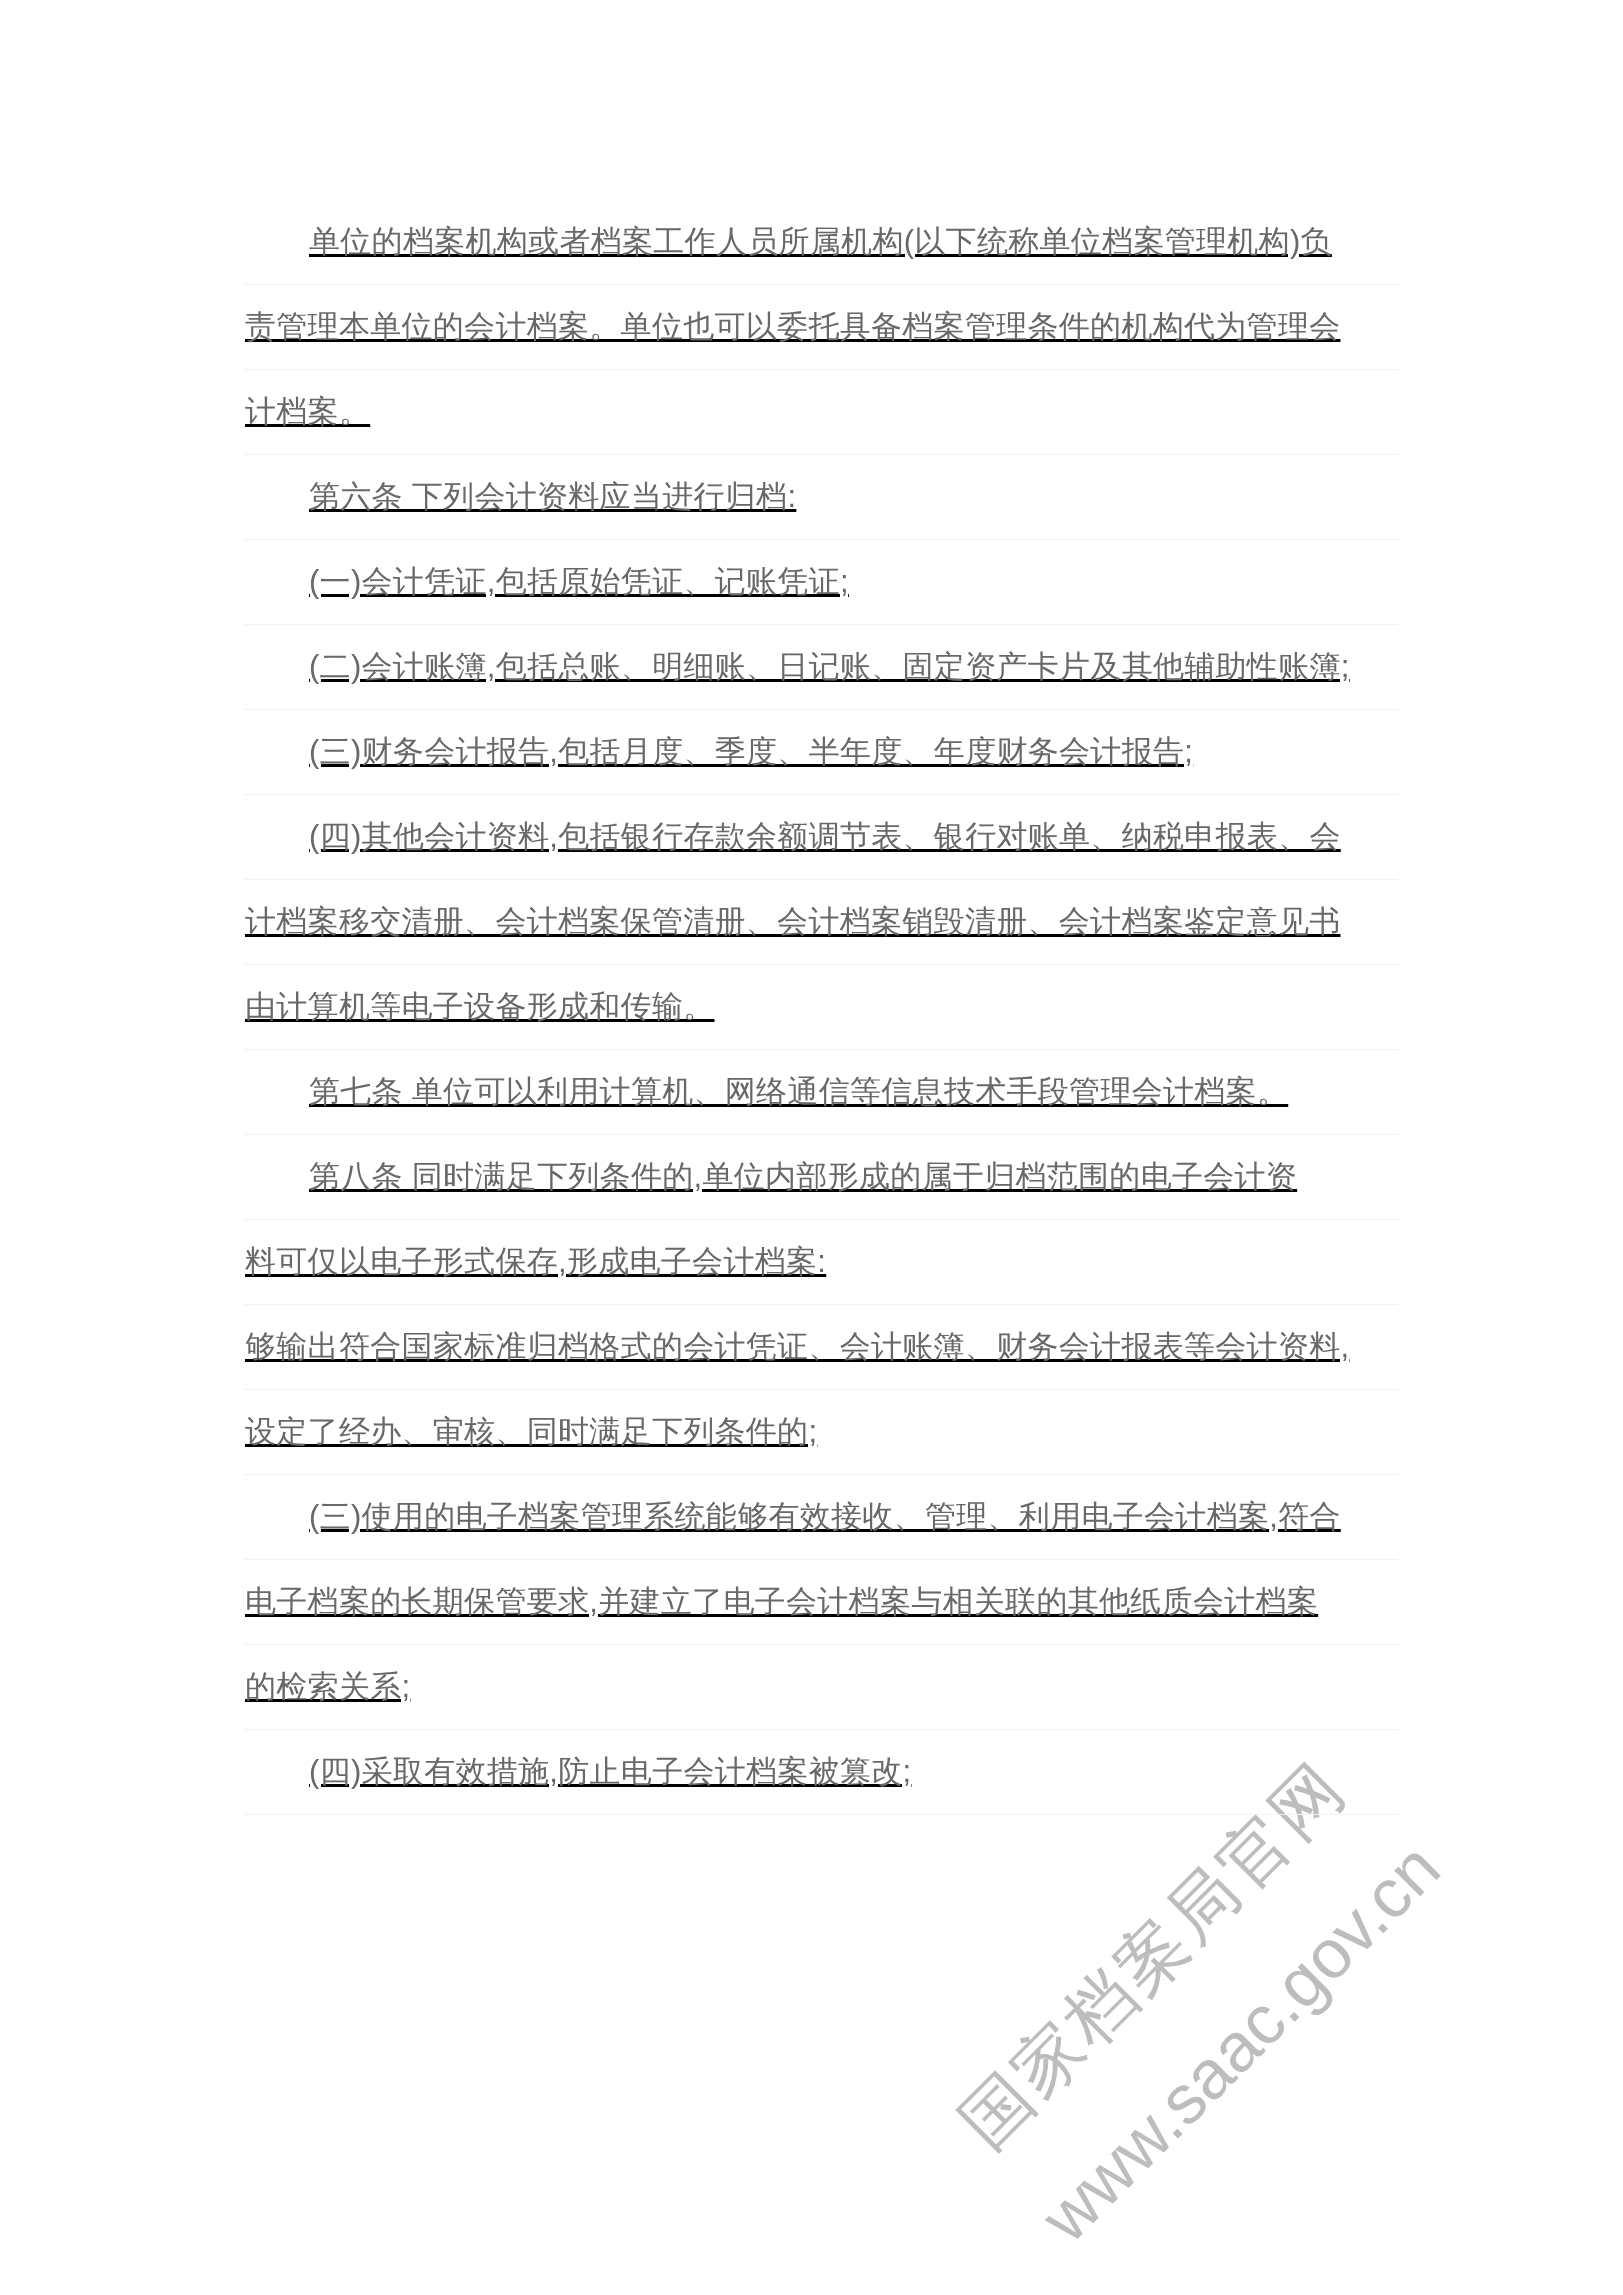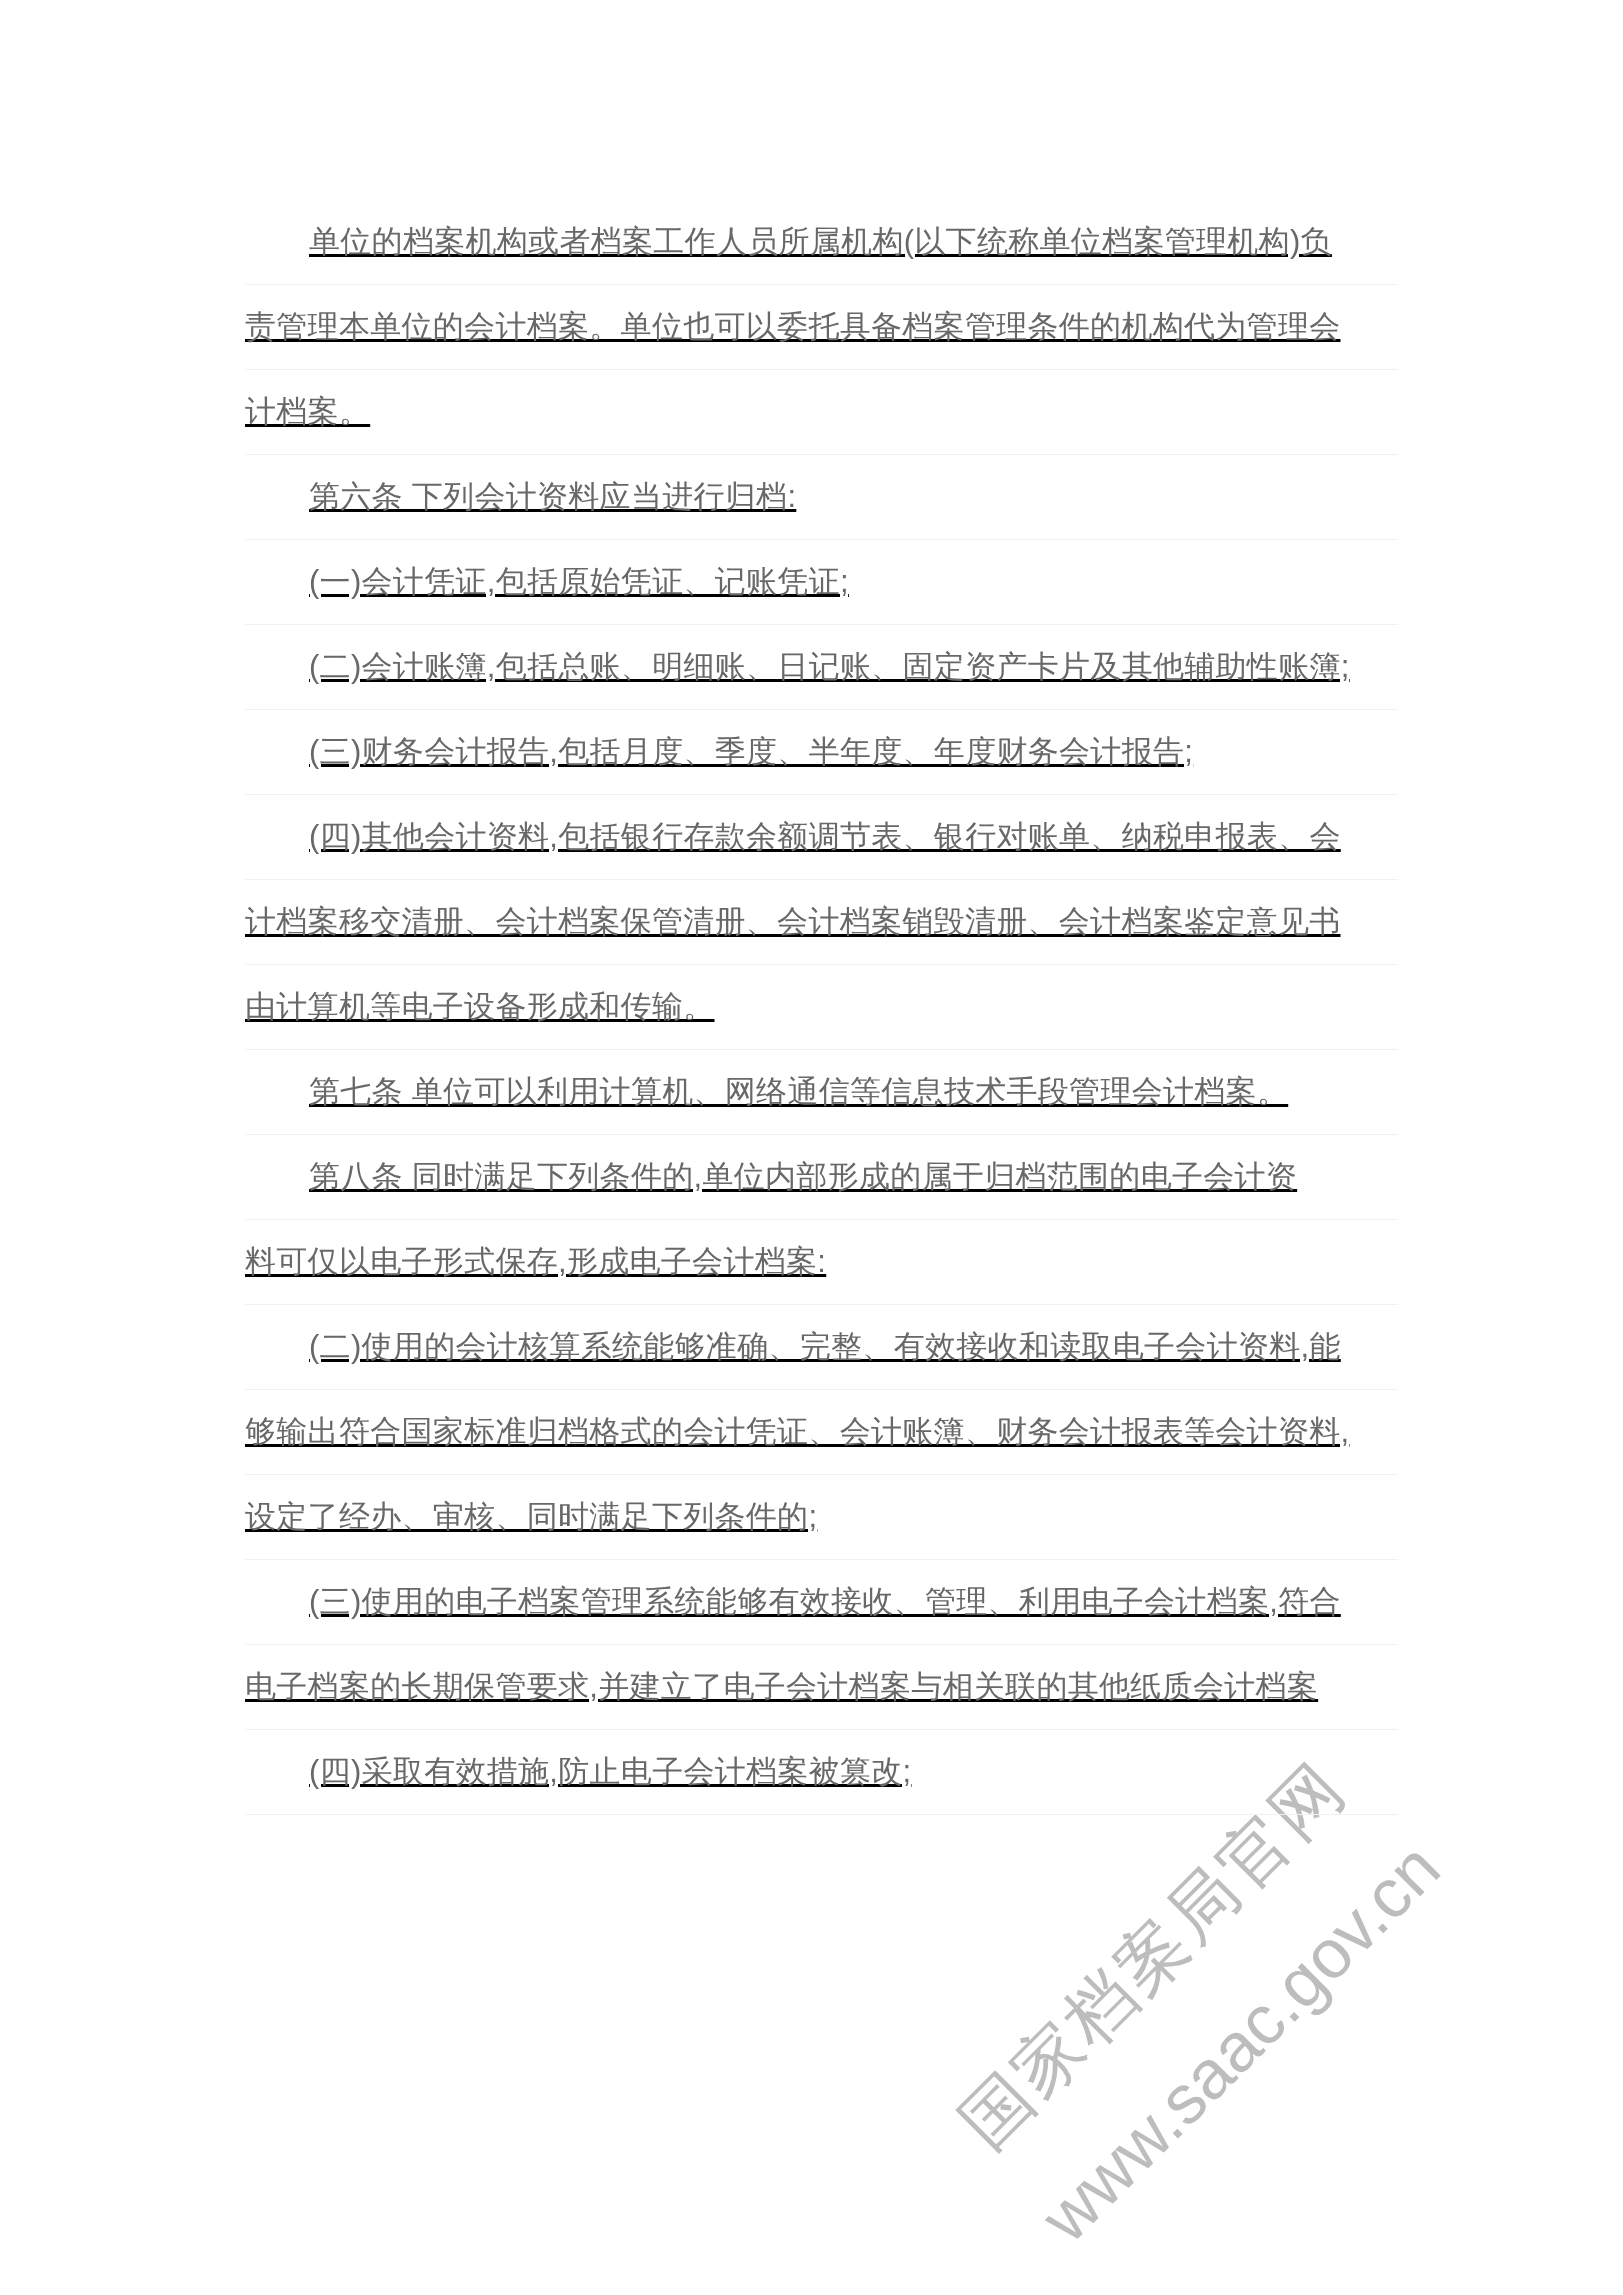--- a/index.html
+++ b/index.html
@@ -76,22 +76,22 @@
       <div class="text-line indent">第六条 下列会计资料应当进行归档:</div>
       <div class="text-line indent">(一)会计凭证,包括原始凭证、记账凭证;</div>
       <div class="text-line indent">(二)会计账簿,包括总账、明细账、日记账、固定资产卡片及其他辅助性账簿;</div>
       <div class="text-line indent">(三)财务会计报告,包括月度、季度、半年度、年度财务会计报告;</div>
       <div class="text-line indent">(四)其他会计资料,包括银行存款余额调节表、银行对账单、纳税申报表、会</div>
       <div class="text-line">计档案移交清册、会计档案保管清册、会计档案销毁清册、会计档案鉴定意见书</div>
       <div class="text-line">由计算机等电子设备形成和传输。</div>
       <div class="text-line indent">第七条 单位可以利用计算机、网络通信等信息技术手段管理会计档案。</div>
       <div class="text-line indent">第八条 同时满足下列条件的,单位内部形成的属于归档范围的电子会计资</div>
       <div class="text-line">料可仅以电子形式保存,形成电子会计档案:</div>
-      <div class="text-line indent">(二)使用的会计核算系统能够准确、完整、有效接收和读取电子会计资料,能</div>
       <div class="text-line">够输出符合国家标准归档格式的会计凭证、会计账簿、财务会计报表等会计资料,</div>
       <div class="text-line">设定了经办、审核、同时满足下列条件的;</div>
       <div class="text-line indent">(三)使用的电子档案管理系统能够有效接收、管理、利用电子会计档案,符合</div>
       <div class="text-line">电子档案的长期保管要求,并建立了电子会计档案与相关联的其他纸质会计档案</div>
+      <div class="text-line">的检索关系;</div>
       <div class="text-line indent">(四)采取有效措施,防止电子会计档案被篡改;</div>
     </div>
 
 </div>
 
 
 </body></html>

